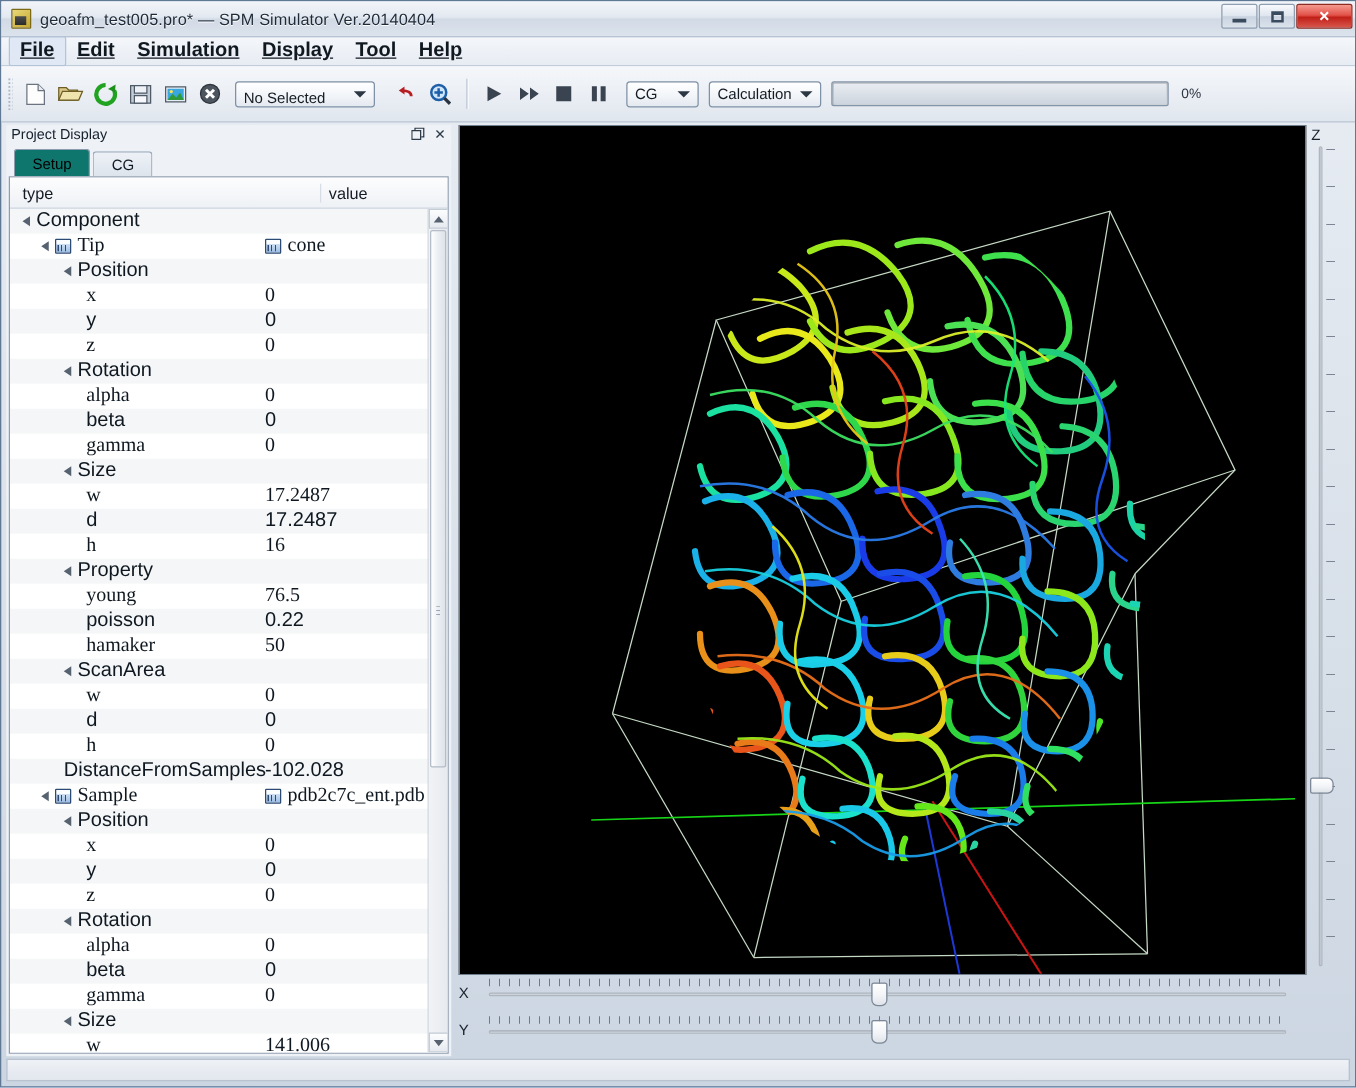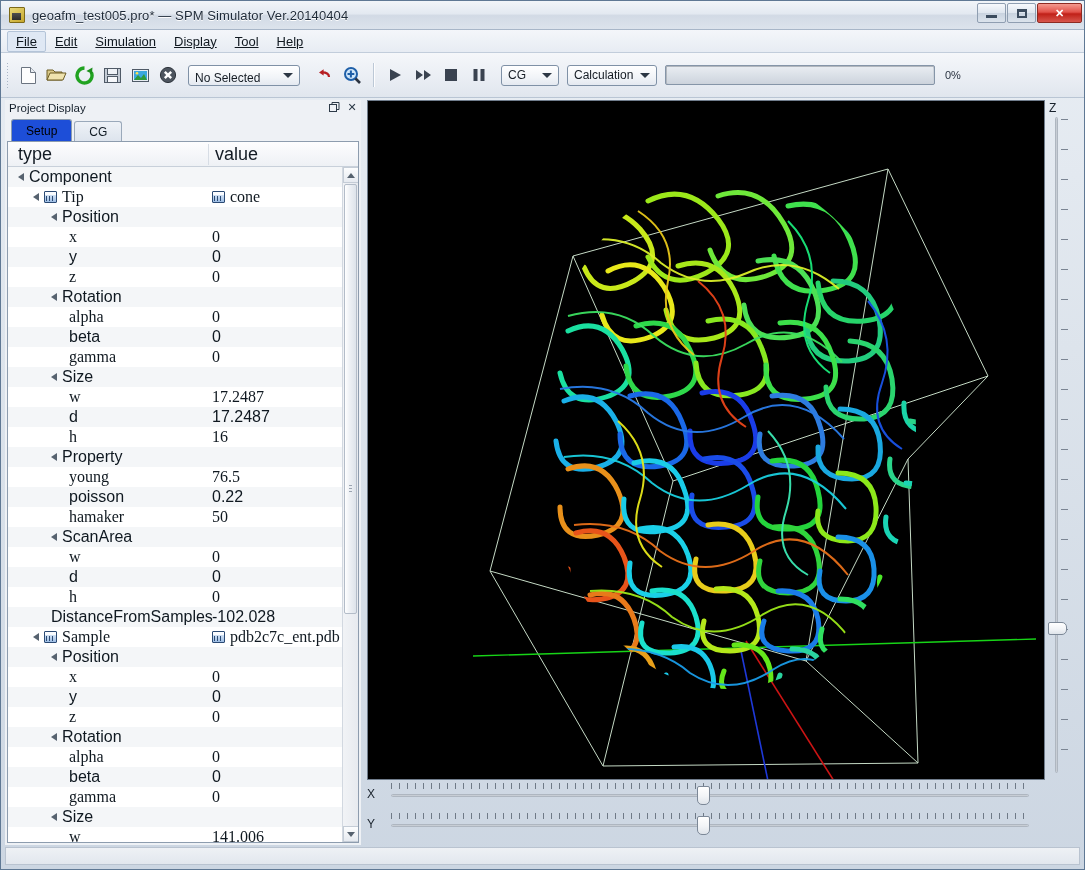--- a/index.html
+++ b/index.html
@@ -56,21 +56,21 @@
   .winbtn .glyph-max { display:block; width:10px; height:9px; border:2px solid #3b4b5e; border-top-width:3px;}
 
   
   #menubar {
     position:absolute; left:0; top:29px; width:1085px; height:23px;
     background: linear-gradient(180deg,#f4f6fa,#e7ecf3);
     border-bottom:1px solid #c2cddb;
     display:flex; align-items:center; padding-left:6px;
   }
   .menuitem {
-    padding: 3px 9px; font-size:13px; color:#101820;
+    padding: 3px 9px; font-size:16px; color:#101820;font-weight:bold;
   }
   .menuitem u { text-decoration: underline; }
   .menuitem.active {
     background:#dfe8f4; border:1px solid #b4c4d8; border-radius:2px; padding:2px 8px;
   }
 
   
   #toolbar {
     position:absolute; left:0; top:52px; width:1085px; height:45px;
     background: linear-gradient(180deg,#f5f7fa 0%,#eaeef4 55%,#e0e6ee 100%);
@@ -124,35 +124,35 @@
   #tabs { display:flex; height:22px; margin-top:3px; padding-left:6px; align-items:flex-end; }
   .tab {
     height:20px; padding:0 14px; font-size:12px; color:#101a24;
     display:flex; align-items:center;
     border:1px solid #9aa9ba; border-bottom:none;
     border-radius:3px 3px 0 0;
     background: linear-gradient(180deg,#eef2f7,#dde4ed);
     margin-right:2px;
   }
   .tab.selected {
-    background:#1d4ed8; height:22px; color:#000;
+    background:#0f766e; height:22px; color:#000;
     border-color:#8c9cae;
   }
   #tree-outer {
     flex:1; margin:0 2px 2px 2px;
     border:1px solid #8d9cae;
     background:#fff;
     display:flex; flex-direction:column;
     overflow:hidden;
   }
   #tree-head {
     height:25px; display:flex; align-items:center;
     background: linear-gradient(180deg,#fdfdfe,#eef1f5);
     border-bottom:1px solid #c8d0da;
-    font-size:18px; color:#131b24;
+    font-size:13px; color:#131b24;gap:48px;
   }
   #tree-head .col1 { width:200px; padding-left:10px; }
   #tree-head .col2 { flex:1; padding-left:6px; border-left:1px solid #d7dde5; }
   #tree-body { flex:1; position:relative; overflow:hidden; }
   .row {
     height:20px; display:flex; align-items:center;
     font-size:16px; color:#0f1820;
   }
   .row.odd { background:#f4f6f8; }
   .row.even { background:#ffffff;font-family:Liberation Serif, serif; }

